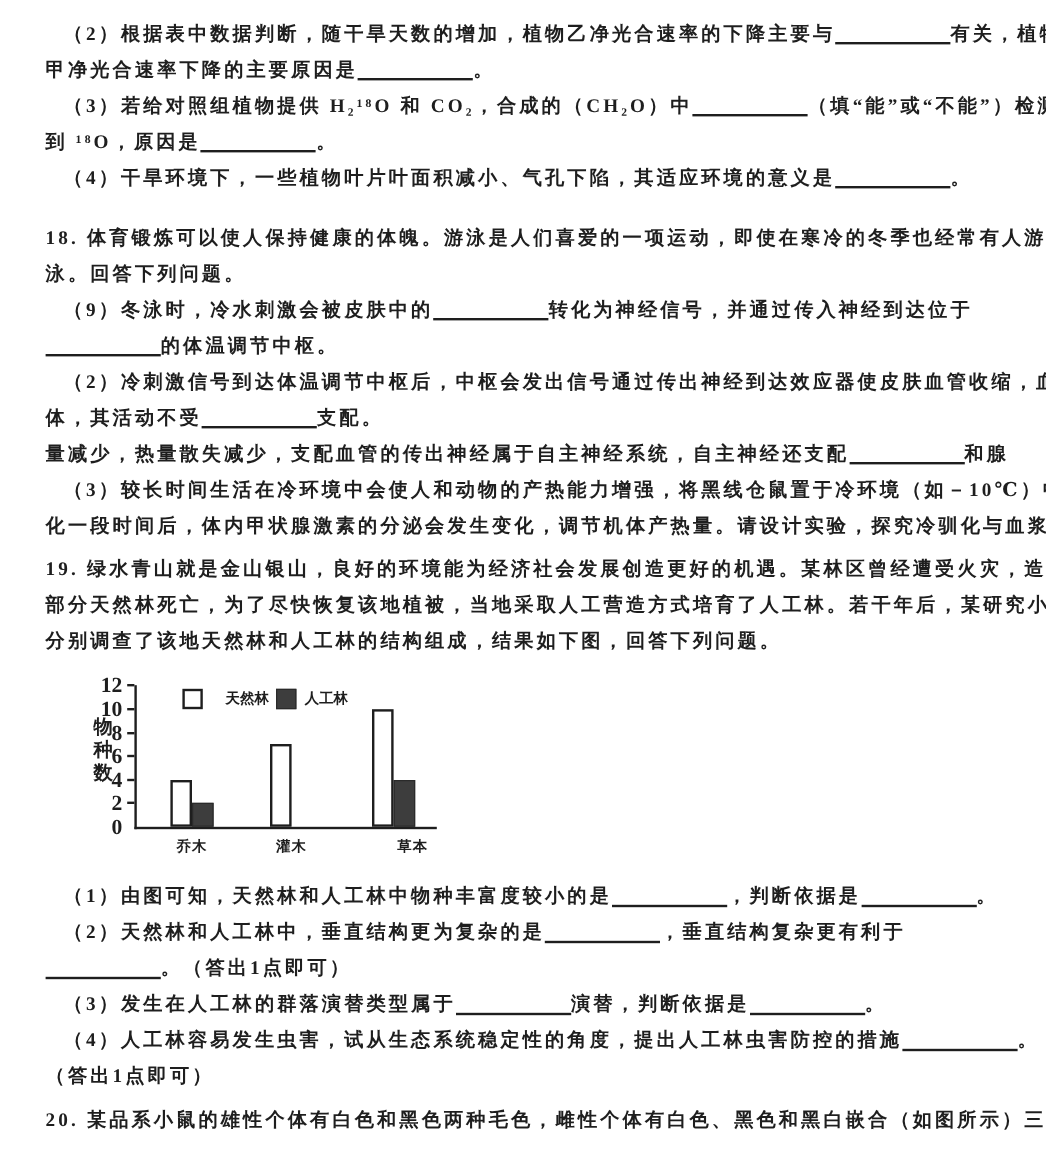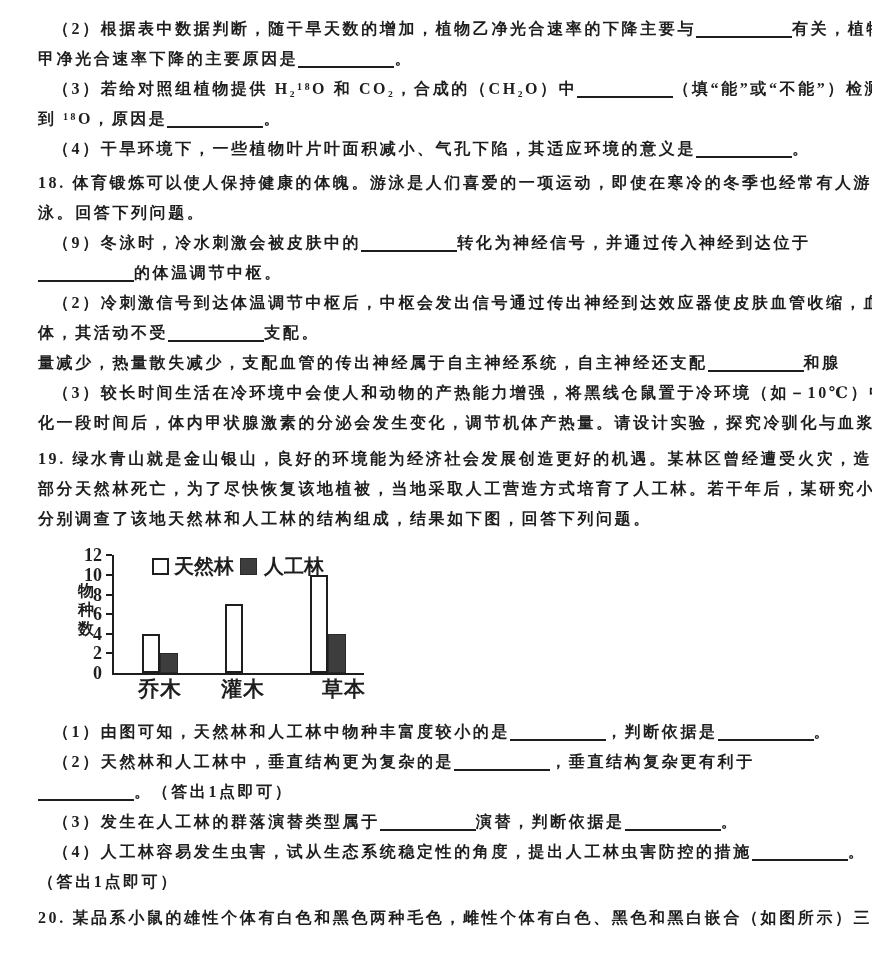--- a/index.html
+++ b/index.html
@@ -53,39 +53,39 @@
   }
   .legend{
     left:92px;top:12px;
     display:flex;align-items:center;
     position:absolute;
   }
   .legend *{position:static;}
   .swatch{width:17px;height:17px;flex:0 0 auto;}
   .swatch.s0{background:#ffffff;border:2px solid #1e1e1e;}
   .swatch.s1{background:#3d3d3d;border:1px solid #2a2a2a;}
-  .legend-label{font-size:20px;font-weight:600;margin:0 2px 0 5px;line-height:17px;}
+  .legend-label{font-size:12px;font-weight:600;margin:0 2px 0 19px;line-height:17px;}
   .bar.s0{background:#ffffff;border:2px solid #1e1e1e;}
   .bar.s1{background:#3d3d3d;border:1px solid #2a2a2a;}
   .cat-label{
     top:133px;width:64px;text-align:center;
-    font-size:21px;line-height:20px;font-weight:600;letter-spacing:1px;
+    font-size:12px;line-height:20px;font-weight:600;letter-spacing:1px;
   }
 </style>
 </head>
 <body>
 
 <div class="page">
   <div class="doc">
       <div class="line indent"><span>（2）根据表中数据判断，随干旱天数的增加，植物乙净光合速率的下降主要与</span><span class="blank"></span><span>有关，植物</span></div>
       <div class="line"><span>甲净光合速率下降的主要原因是</span><span class="blank"></span><span>。</span></div>
       <div class="line indent"><span>（3）若给对照组植物提供 H₂¹⁸O 和 CO₂，合成的（CH₂O）中</span><span class="blank"></span><span>（填“能”或“不能”）检测</span></div>
       <div class="line"><span>到 ¹⁸O，原因是</span><span class="blank"></span><span>。</span></div>
       <div class="line indent"><span>（4）干旱环境下，一些植物叶片叶面积减小、气孔下陷，其适应环境的意义是</span><span class="blank"></span><span>。</span></div>
-      <div class="line" style="margin-top: 4px;"><span>18. 体育锻炼可以使人保持健康的体魄。游泳是人们喜爱的一项运动，即使在寒冷的冬季也经常有人游</span></div>
+      <div class="line" style="margin-top: 20px;"><span>18. 体育锻炼可以使人保持健康的体魄。游泳是人们喜爱的一项运动，即使在寒冷的冬季也经常有人游</span></div>
       <div class="line"><span>泳。回答下列问题。</span></div>
       <div class="line indent"><span>（9）冬泳时，冷水刺激会被皮肤中的</span><span class="blank"></span><span>转化为神经信号，并通过传入神经到达位于</span></div>
       <div class="line"><span class="blank"></span><span>的体温调节中枢。</span></div>
       <div class="line indent"><span>（2）冷刺激信号到达体温调节中枢后，中枢会发出信号通过传出神经到达效应器使皮肤血管收缩，血流</span></div>
       <div class="line"><span>体，其活动不受</span><span class="blank"></span><span>支配。</span></div>
       <div class="line"><span>量减少，热量散失减少，支配血管的传出神经属于自主神经系统，自主神经还支配</span><span class="blank"></span><span>和腺</span></div>
       <div class="line indent"><span>（3）较长时间生活在冷环境中会使人和动物的产热能力增强，将黑线仓鼠置于冷环境（如－10℃）中驯</span></div>
       <div class="line"><span>化一段时间后，体内甲状腺激素的分泌会发生变化，调节机体产热量。请设计实验，探究冷驯化与血浆甲</span></div>
       <div class="line" style="margin-top: 6px;"><span>19. 绿水青山就是金山银山，良好的环境能为经济社会发展创造更好的机遇。某林区曾经遭受火灾，造成</span></div>
       <div class="line"><span>部分天然林死亡，为了尽快恢复该地植被，当地采取人工营造方式培育了人工林。若干年后，某研究小组</span></div>

